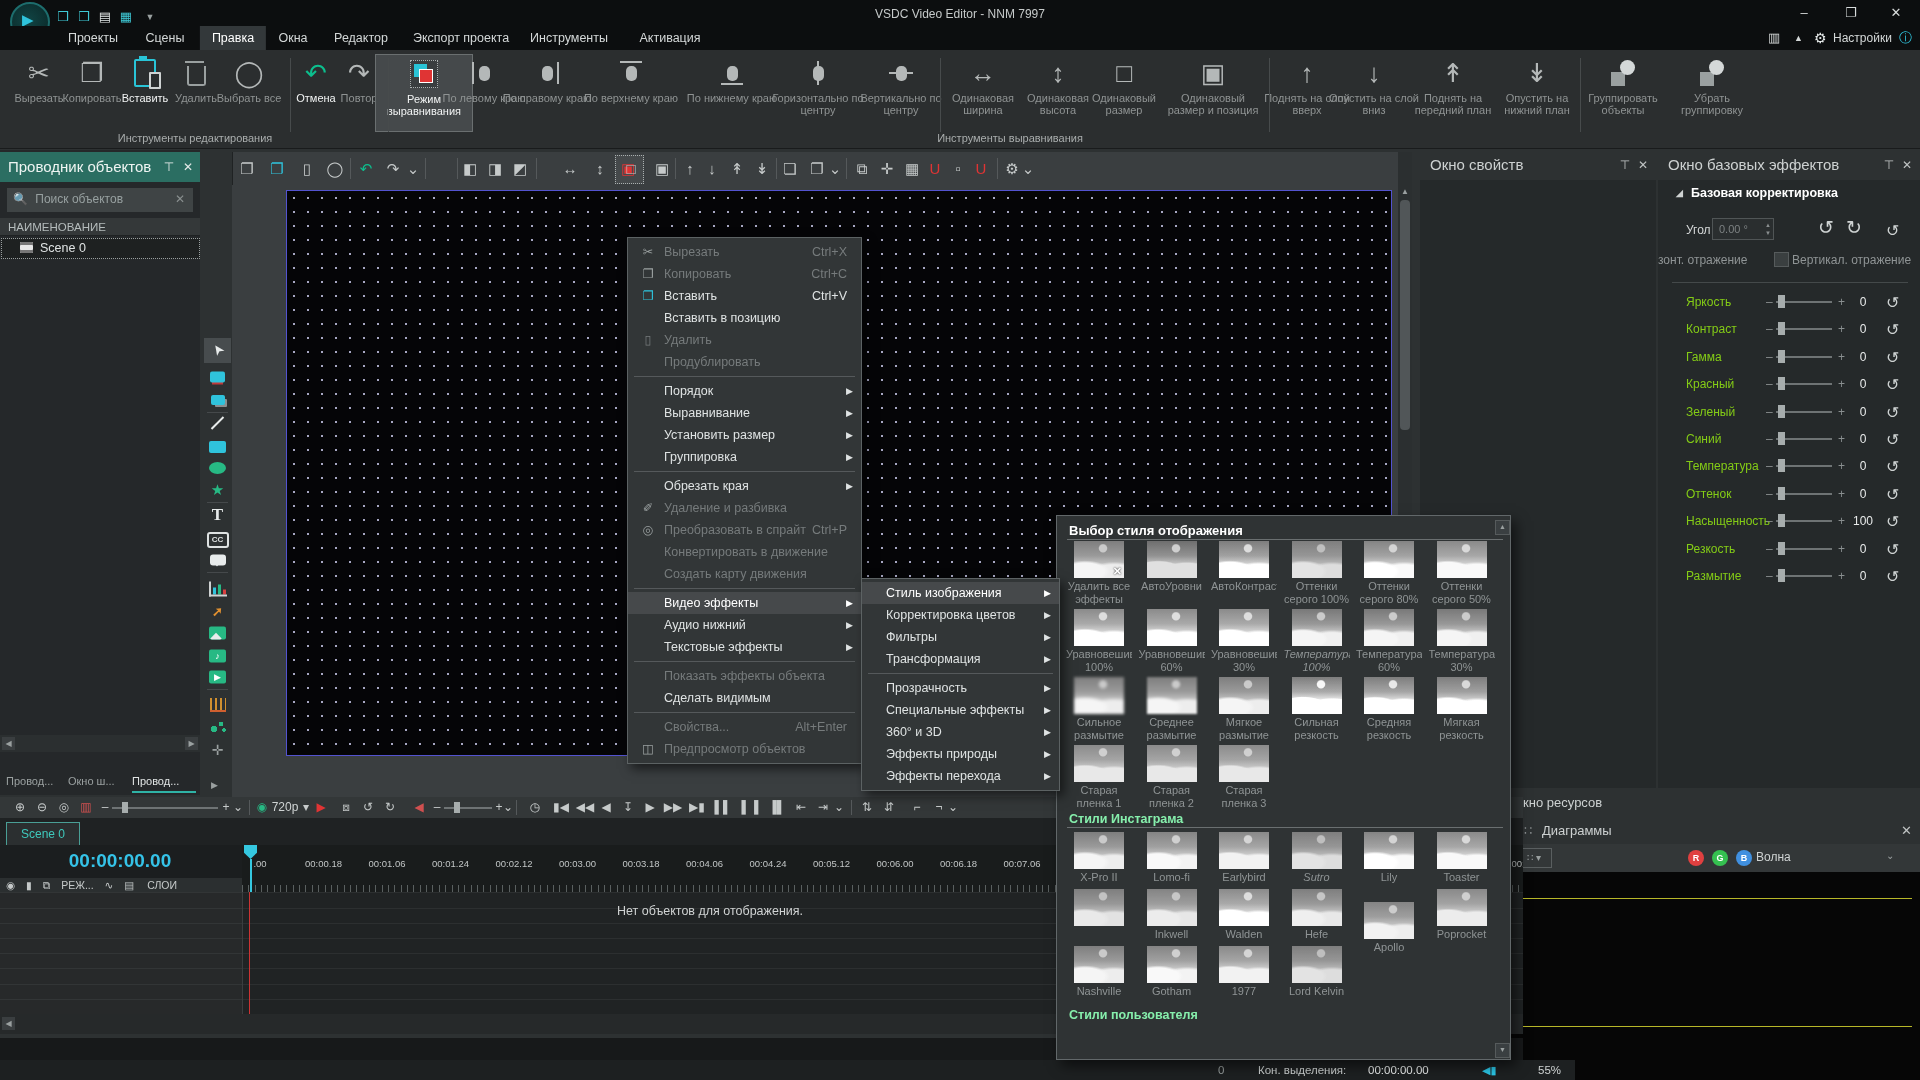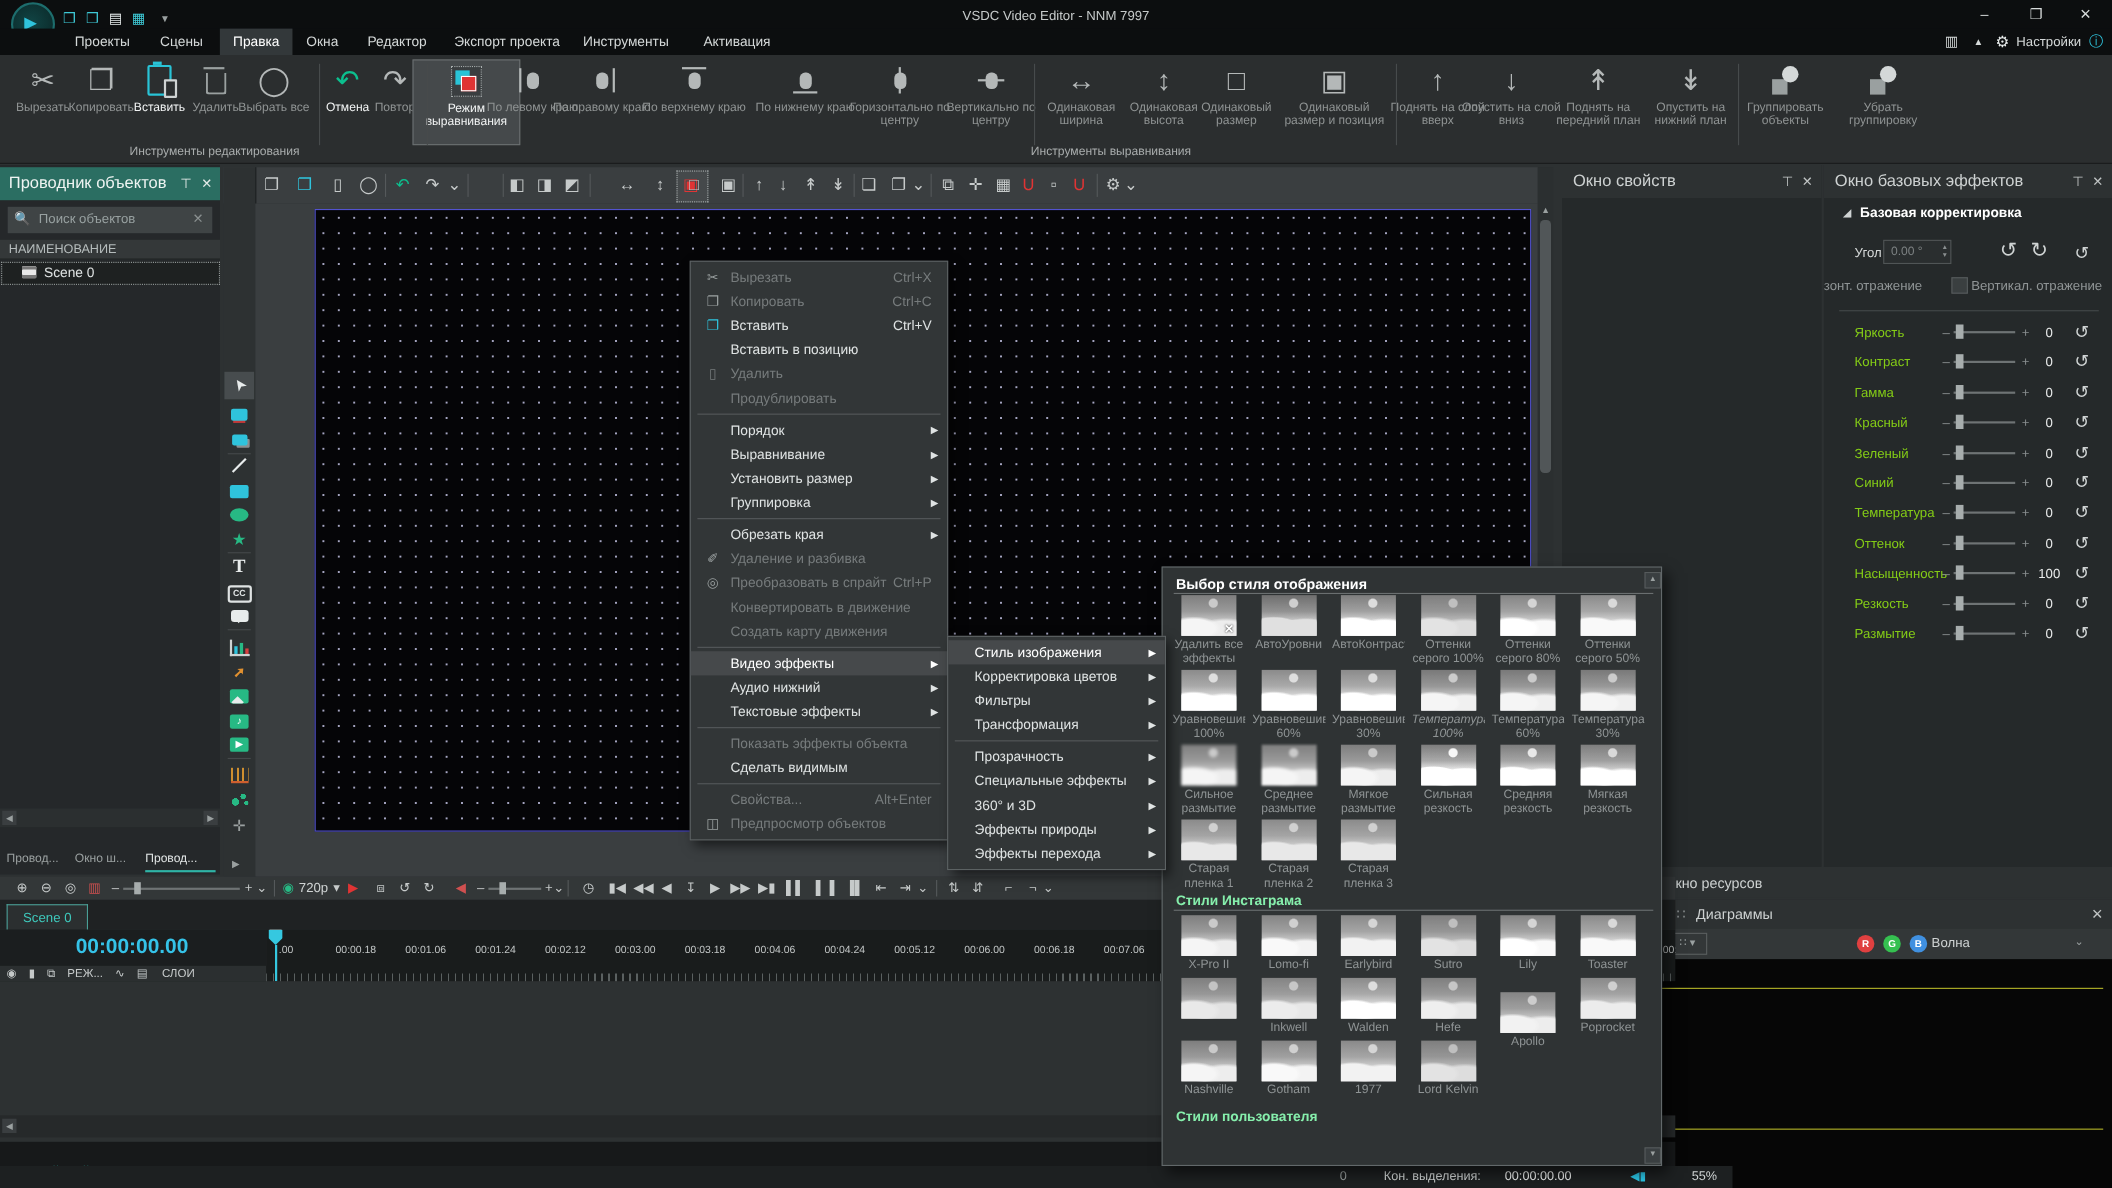--- a/index.html
+++ b/index.html
@@ -749,20 +749,25 @@
       <div class="r-lab" style="left: 780px;">00:07.06</div>
       <div class="r-lab" style="left: 843.5px;">00:07.24</div>
       <div class="r-lab" style="left: 907px;">00:08.12</div>
       <div class="r-lab" style="left: 970.5px;">00:09.00</div>
       <div class="r-lab" style="left: 1034px;">00:09.18</div>
       <div class="r-lab" style="left: 1097.5px;">00:10.06</div>
       <div class="r-lab" style="left: 1161px;">00:10.24</div>
       <div class="r-lab" style="left: 1224.5px;">00:11.12</div>
       <div class="r-lab" style="left: 1288px;">00:12.00</div>
     </div>
+  <div class="tracks">
+    <div class="tr-left"></div>
+    <div class="playhead"></div>
+    <div class="empty-msg">Нет объектов для отображения.</div>
+  </div>
   <div class="tl-scroll">
     <span class="sc-ar" style="left:2px;top:3px">◀</span>
   </div>
   <div class="tl-tabs" id="tltabs">
       <div class="tl-tab active" style="left: 6px;">Окно таймлайна</div>
       <div class="tl-tab" style="left: 112px;">Цветокоррекция</div>
     </div>
 
   <div class="statusbar">
     <span style="position:absolute;left:1218px;color:#9aa0a0">0</span>
@@ -1004,21 +1009,21 @@
         <div class="st-item" style="left: 81.5px; top: 316px;">
           <div class="thumb" style="filter: brightness(1.05) contrast(0.95);"></div>
           <div class="st-lab" style="height: 14.5px;">Lomo-fi</div>
         </div>
         <div class="st-item" style="left: 154px; top: 316px;">
           <div class="thumb" style="filter: brightness(1.1) contrast(0.9);"></div>
           <div class="st-lab" style="height: 14.5px;">Earlybird</div>
         </div>
         <div class="st-item" style="left: 226.5px; top: 316px;">
           <div class="thumb" style="filter: brightness(1) contrast(0.85);"></div>
-          <div class="st-lab" style="height: 14.5px;">Sutro</div>
+          <div class="st-lab" style="height: 14.5px; font-style: italic;">Sutro</div>
         </div>
         <div class="st-item" style="left: 299px; top: 316px;">
           <div class="thumb" style="filter: brightness(1.05) contrast(1);"></div>
           <div class="st-lab" style="height: 14.5px;">Lily</div>
         </div>
         <div class="st-item" style="left: 371.5px; top: 316px;">
           <div class="thumb" style="filter: brightness(1.1) contrast(0.95);"></div>
           <div class="st-lab" style="height: 14.5px;">Toaster</div>
         </div>
         <div class="st-item" style="left: 9px; top: 373px;">

